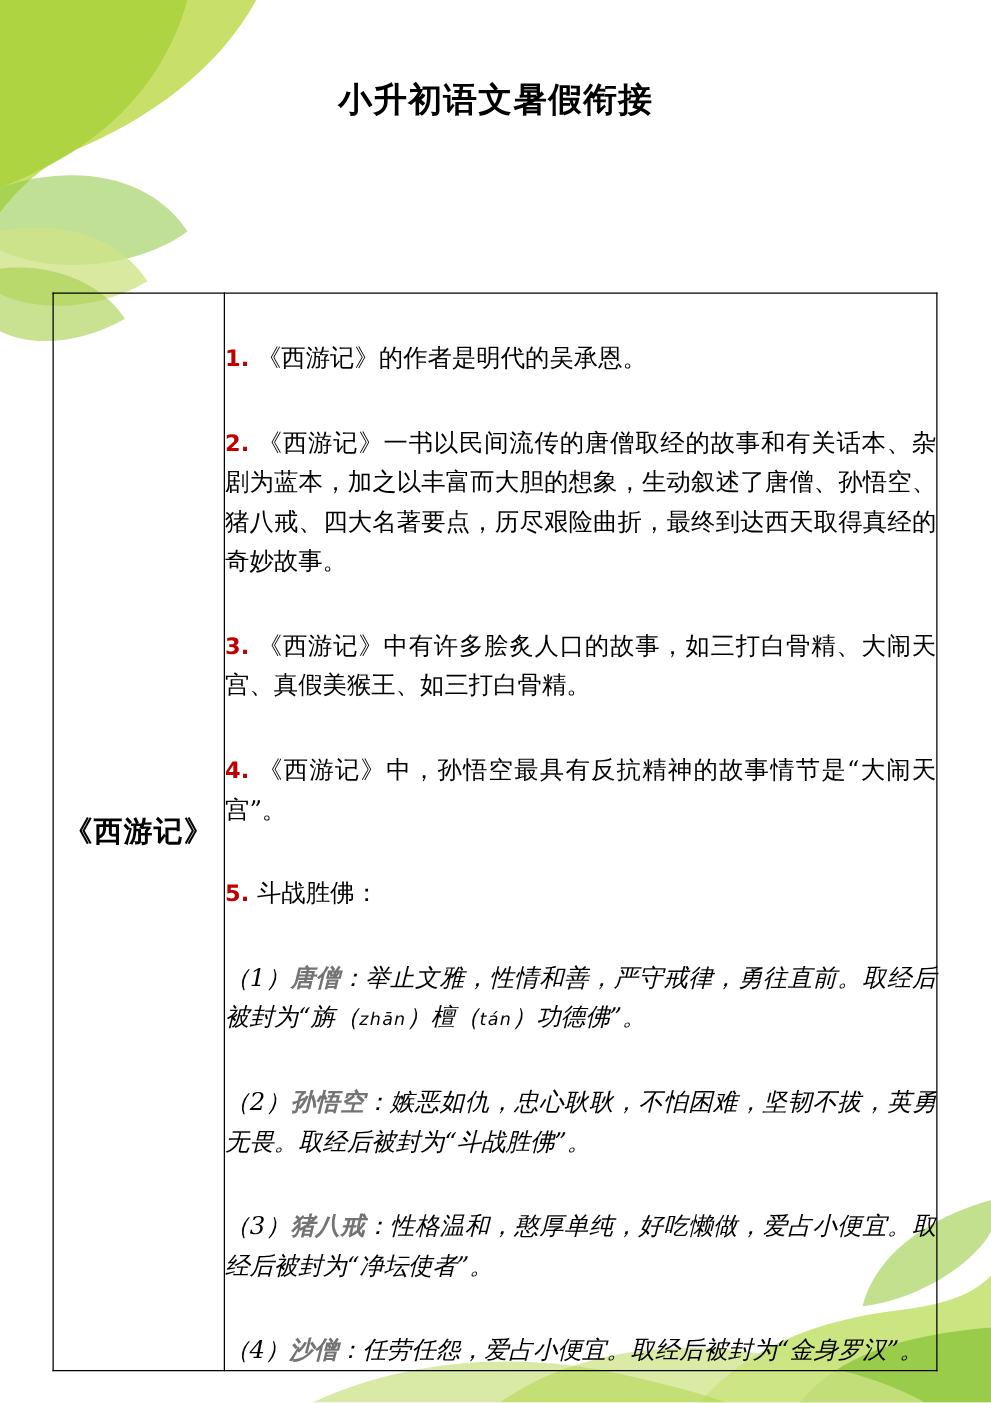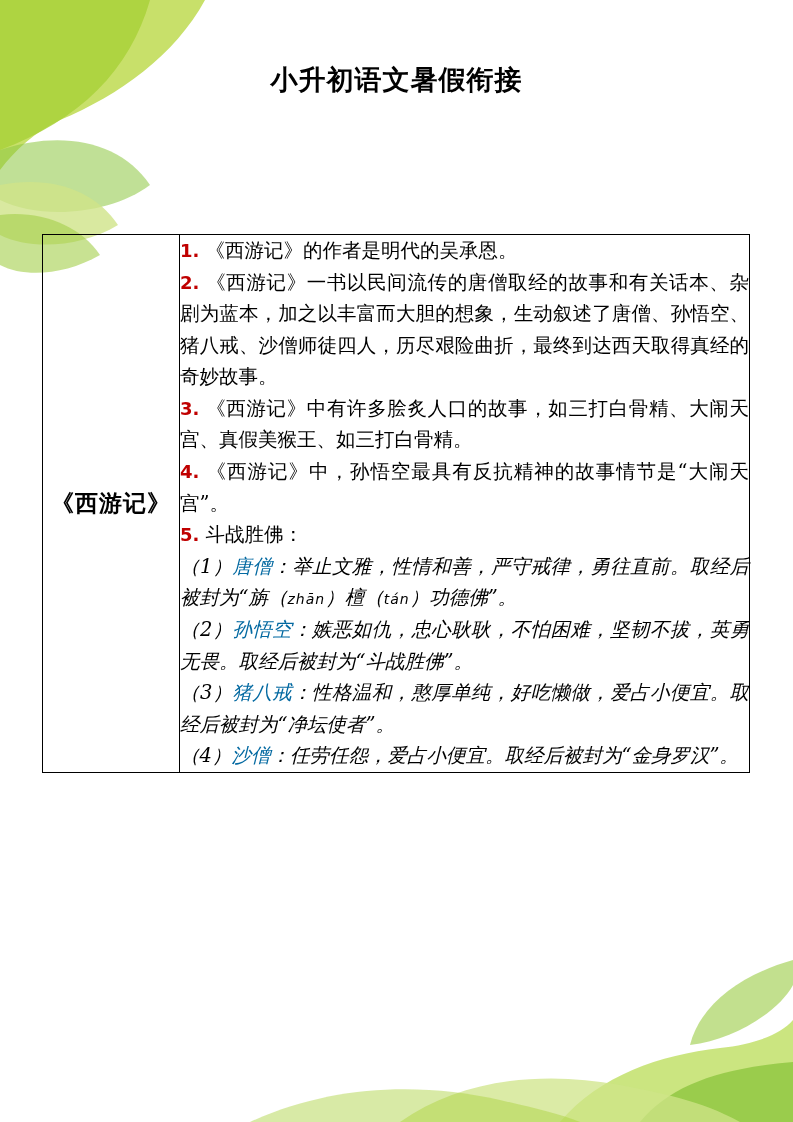--- a/index.html
+++ b/index.html
@@ -83,30 +83,31 @@
     padding: 10px 12px 14px 12px;
     vertical-align: top;
   }
 
   .line {
     font-size: 19.5px;
     line-height: 1.62;
     color: #000000;
     text-align: justify;
     font-family: "DejaVu Serif", "Liberation Serif", serif;
+    margin-top: 36px;
   }
   .num {
     color: #c00000;
     font-weight: bold;
     font-family: "DejaVu Sans", "Liberation Sans", sans-serif;
     font-size: 18px;
   }
   .name-red {
-    color: #0369a1;
-    font-weight: normal;
+    color: #737373;
+    font-weight: bold;
   }
   .ital {
     font-style: italic;
   }
   .pinyin {
     font-family: "DejaVu Sans", "Liberation Sans", sans-serif;
     font-size: 14px;
     letter-spacing: 1px;
   }
 </style>
@@ -138,21 +139,21 @@
         <td class="col-label">《西游记》</td>
         <td class="col-body">
 
           <div class="line">
             <span class="num">1.</span>
             <span>《西游记》的作者是明代的吴承恩。</span>
           </div>
 
           <div class="line">
             <span class="num">2.</span>
-            <span>《西游记》一书以民间流传的唐僧取经的故事和有关话本、杂剧为蓝本，加之以丰富而大胆的想象，生动叙述了唐僧、孙悟空、猪八戒、沙僧师徒四人，历尽艰险曲折，最终到达西天取得真经的奇妙故事。</span>
+            <span>《西游记》一书以民间流传的唐僧取经的故事和有关话本、杂剧为蓝本，加之以丰富而大胆的想象，生动叙述了唐僧、孙悟空、猪八戒、四大名著要点，历尽艰险曲折，最终到达西天取得真经的奇妙故事。</span>
           </div>
 
           <div class="line">
             <span class="num">3.</span>
             <span>《西游记》中有许多脍炙人口的故事，如三打白骨精、大闹天宫、真假美猴王、如三打白骨精。</span>
           </div>
 
           <div class="line">
             <span class="num">4.</span>
             <span>《西游记》中，孙悟空最具有反抗精神的故事情节是“大闹天宫”。</span>

